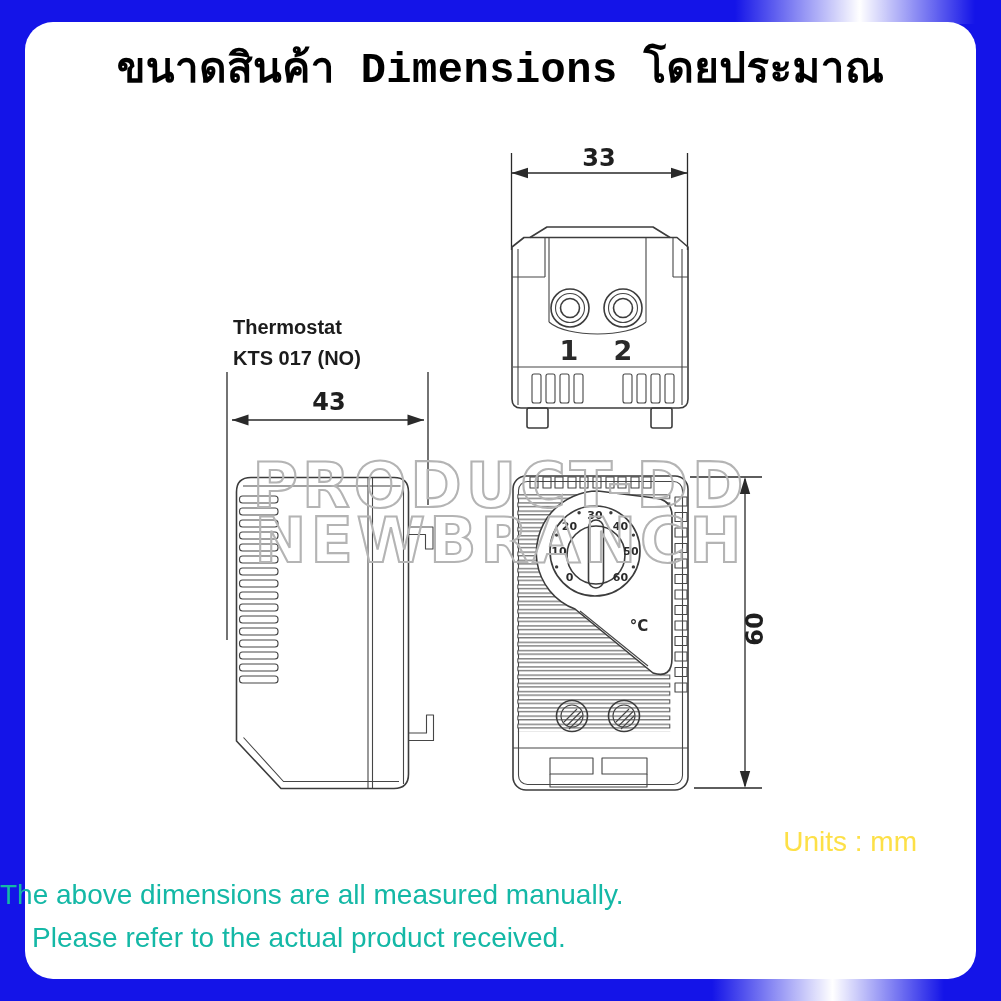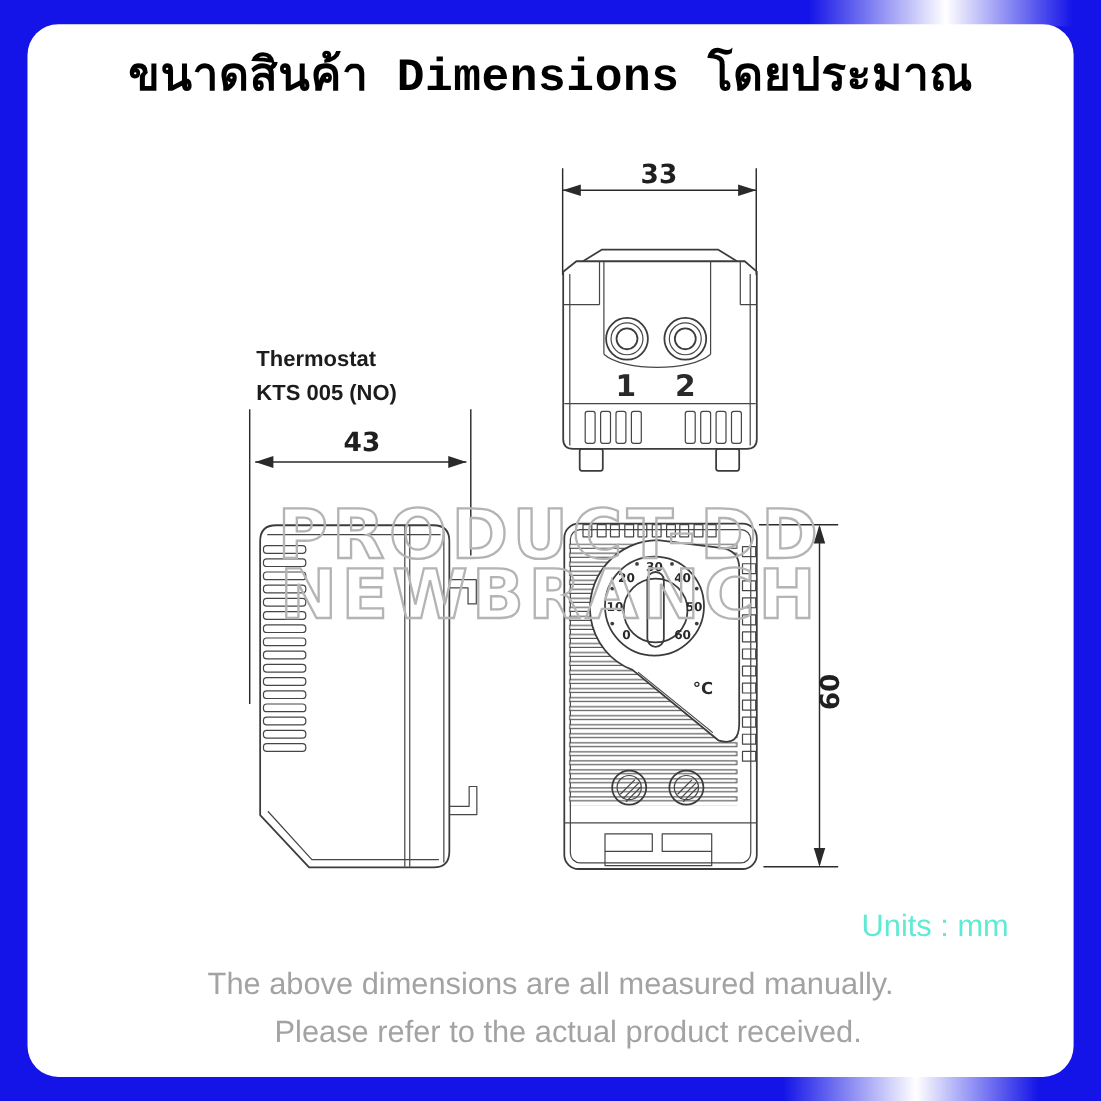--- a/index.html
+++ b/index.html
@@ -6,22 +6,22 @@
   #stage{position:relative;width:1001px;height:1001px;overflow:hidden;
          font-family:"Liberation Sans","DejaVu Sans",sans-serif;background:#1414e8;}
   .glare{position:absolute;background:linear-gradient(90deg,rgba(255,255,255,0),#ffffff 52%,rgba(255,255,255,0));}
   .glare-top{top:0;left:735px;width:240px;height:24px;}
   .glare-bottom{bottom:0;left:712px;width:232px;height:24px;}
   #panel{position:absolute;left:25px;top:22px;right:25px;bottom:22px;background:#fff;border-radius:28px;}
   .title{position:absolute;top:34px;left:0;right:0;text-align:center;
          font-size:42px;font-weight:bold;color:#000;letter-spacing:0.5px;font-family:Liberation Mono, monospace;}
   .product-label{position:absolute;top:312px;left:233px;width:190px;text-align:left;
          font-size:20px;font-weight:bold;color:#1c1c1c;line-height:31px;}
-  .units{position:absolute;top:826px;right:84px;font-size:28px;color:#5eead4;}
-  .footer-line{position:absolute;left:0;right:0;text-align:center;font-size:28px;color:#a3a3a3;}
+  .units{position:absolute;top:826px;right:84px;font-size:28px;color:#fde047;}
+  .footer-line{position:absolute;left:0;right:0;text-align:left;font-size:28px;color:#14b8a6;}
   .footer-1{top:879px;}
   .footer-2{top:922px;margin-left:32px;}
   svg{position:absolute;left:0;top:0;}
   .ln{stroke:#3c3c3c;stroke-width:1.6;fill:none;stroke-linejoin:round;}
   .ln2{stroke:#464646;stroke-width:1.1;fill:none;stroke-linejoin:round;}
   .lnw{stroke:#3c3c3c;stroke-width:1.6;fill:#fff;stroke-linejoin:round;}
   .dim{stroke:#2a2a2a;stroke-width:1.3;fill:none;}
   .arrow{fill:#2a2a2a;stroke:none;}
   .t-dim{font:bold 24px "DejaVu Sans",sans-serif;fill:#1f1f1f;}
   .t-term{font:bold 27px "DejaVu Sans",sans-serif;fill:#2a2a2a;}
@@ -203,19 +203,19 @@
     </g>
 
     <g>
       <text class="wm" x="500" y="507" text-anchor="middle">PRODUCT-DD</text>
       <text class="wm" x="500" y="562" text-anchor="middle">NEWBRANCH</text>
     </g>
   </svg>
 
   <div class="product-label">
     <span style="display:block">Thermostat</span>
-    <span style="display:block">KTS 005 (NO)</span>
+    <span style="display:block">KTS 017 (NO)</span>
   </div>
 
   <div class="units">Units : mm</div>
   <div class="footer-line footer-1">The above dimensions are all measured manually.</div>
   <div class="footer-line footer-2">Please refer to the actual product received.</div>
 </div>
 
 </body></html>

